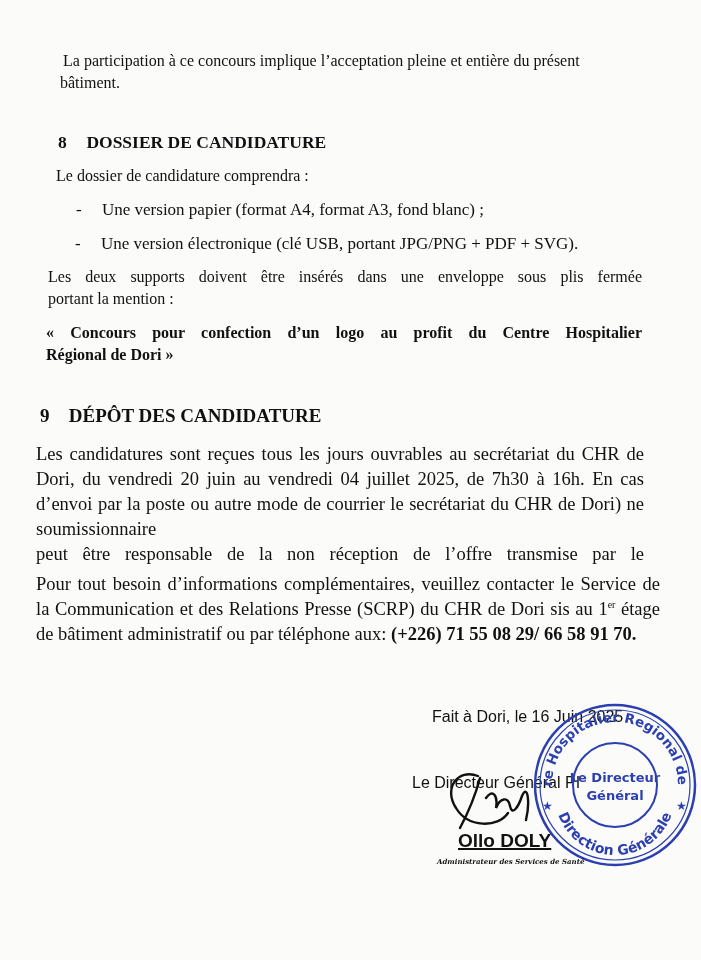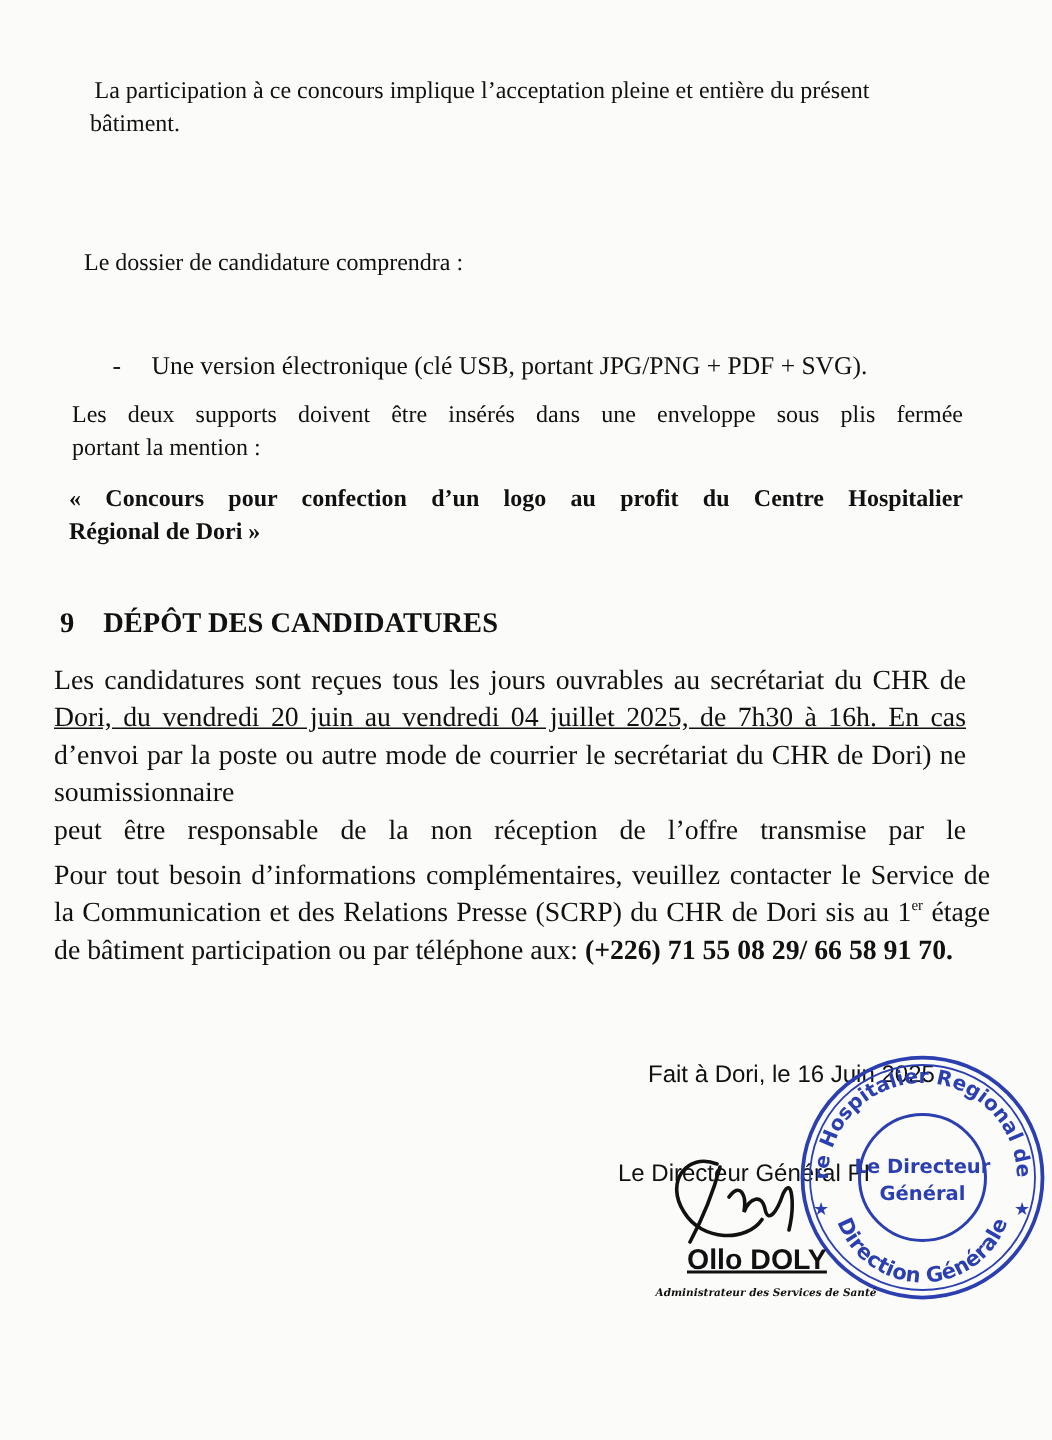--- a/index.html
+++ b/index.html
@@ -26,49 +26,56 @@
   .title-sub { position: absolute; left: 437px; top: 857px; font-family: "DejaVu Serif", serif; font-style: italic; font-weight: bold; font-size: 7px; }
 </style>
 </head>
 <body>
 
 <div class="page">
 
   <p class="p" style="left:63px;top:50px;">La participation à ce concours implique l’acceptation pleine et entière du présent</p>
   <p class="p" style="left:60px;top:72px;">bâtiment.</p>
 
+  <p class="p heading" style="left:58px;top:131px;">
+    <span class="num">8</span>
+    <span>DOSSIER DE CANDIDATURE</span>
+  </p>
   <p class="p" style="left:56px;top:165px;">Le dossier de candidature comprendra :</p>
 
+  <div class="bullet" style="left:76px;top:199px;">
+    <span class="dash">-</span><span>Une version papier (format A4, format A3, fond blanc) ;</span>
+  </div>
   <div class="bullet" style="left:75px;top:233px;">
     <span class="dash">-</span><span>Une version électronique (clé USB, portant JPG/PNG + PDF + SVG).</span>
   </div>
 
   <p class="p just" style="left:48px;top:266px;width:594px;text-align-last:justify;">Les deux supports doivent être insérés dans une enveloppe sous plis fermée</p>
   <p class="p" style="left:48px;top:288px;">portant la mention :</p>
 
   <p class="p bold" style="left:46px;top:322px;width:596px;text-align:justify;text-align-last:justify;">« Concours pour confection d’un logo au profit du Centre Hospitalier</p>
   <p class="p bold" style="left:46px;top:344px;">Régional de Dori »</p>
 
   <p class="p heading" style="left:40px;top:405px;font-size:19px;">
     <span class="num">9</span>
-    <span>DÉPÔT DES CANDIDATURES</span>
+    <span>DÉPÔT DES CANDIDATURE</span>
   </p>
 
   <div class="p" style="left:36px;top:442px;width:608px;font-size:18.5px;line-height:25px;">
     <div style="text-align:justify;text-align-last:justify;">Les candidatures sont reçues tous les jours ouvrables au secrétariat du CHR de</div>
-    <div style="text-align:justify;text-align-last:justify;text-decoration:underline;">Dori, du vendredi 20 juin au vendredi 04 juillet 2025, de 7h30 à 16h. En cas</div>
+    <div style="text-align:justify;text-align-last:justify;">Dori, du vendredi 20 juin au vendredi 04 juillet 2025, de 7h30 à 16h. En cas</div>
     <div style="text-align:justify;text-align-last:justify;">d’envoi par la poste ou autre mode de courrier le secrétariat du CHR de Dori) ne</div>
     <div>soumissionnaire</div>
     <div style="text-align:justify;text-align-last:justify;">peut être responsable de la non réception de l’offre transmise par le</div>
   </div>
 
   <div class="p" style="left:36px;top:572px;width:624px;font-size:18.5px;line-height:25px;">
     <div style="text-align:justify;text-align-last:justify;">Pour tout besoin d’informations complémentaires, veuillez contacter le Service de</div>
     <div style="text-align:justify;text-align-last:justify;"><span>la Communication et des Relations Presse (SCRP) du CHR de Dori sis au 1</span><sup>er</sup><span> étage</span></div>
-    <div><span>de bâtiment participation ou par téléphone aux: </span><span class="bold">(+226) 71 55 08 29/ 66 58 91 70.</span></div>
+    <div><span>de bâtiment administratif ou par téléphone aux: </span><span class="bold">(+226) 71 55 08 29/ 66 58 91 70.</span></div>
   </div>
 
   <p class="p sans" style="left:432px;top:680px;font-size:16px;">Fait à Dori, le 16 Juin 2025</p>
   <p class="p sans" style="left:412px;top:746px;font-size:16px;">Le Directeur Général PI</p>
 
   <svg class="sig" viewBox="0 0 130 80">
     <path d="M40 18 C20 10, 5 30, 18 50 C30 70, 60 70, 70 55 M42 20 C38 35, 30 55, 22 70 M48 40 C55 30, 60 38, 58 50 C62 40, 70 38, 72 48 C74 58, 80 50, 84 38 C90 25, 92 45, 88 62" fill="none" stroke="#111" stroke-width="2.4" stroke-linecap="round"></path>
   </svg>
 
   <svg class="stamp" viewBox="0 0 170 170">

